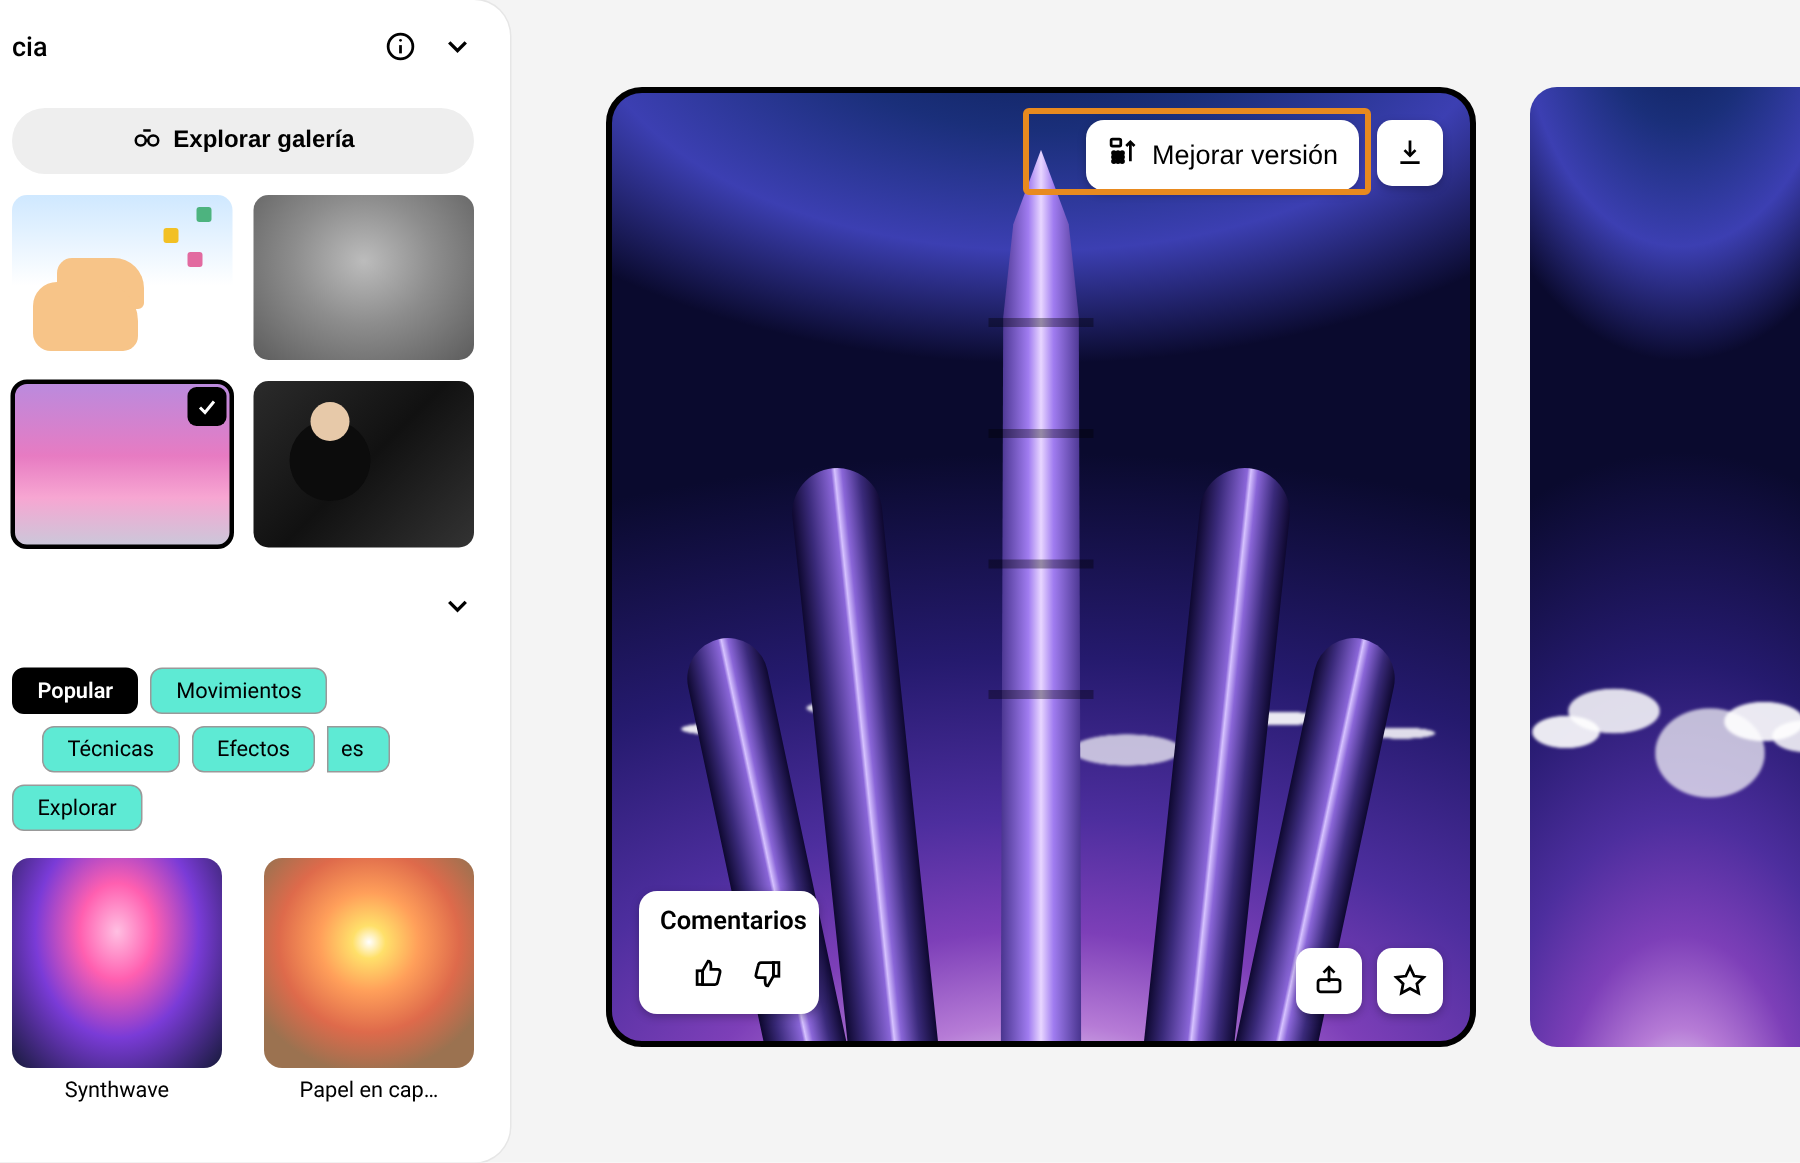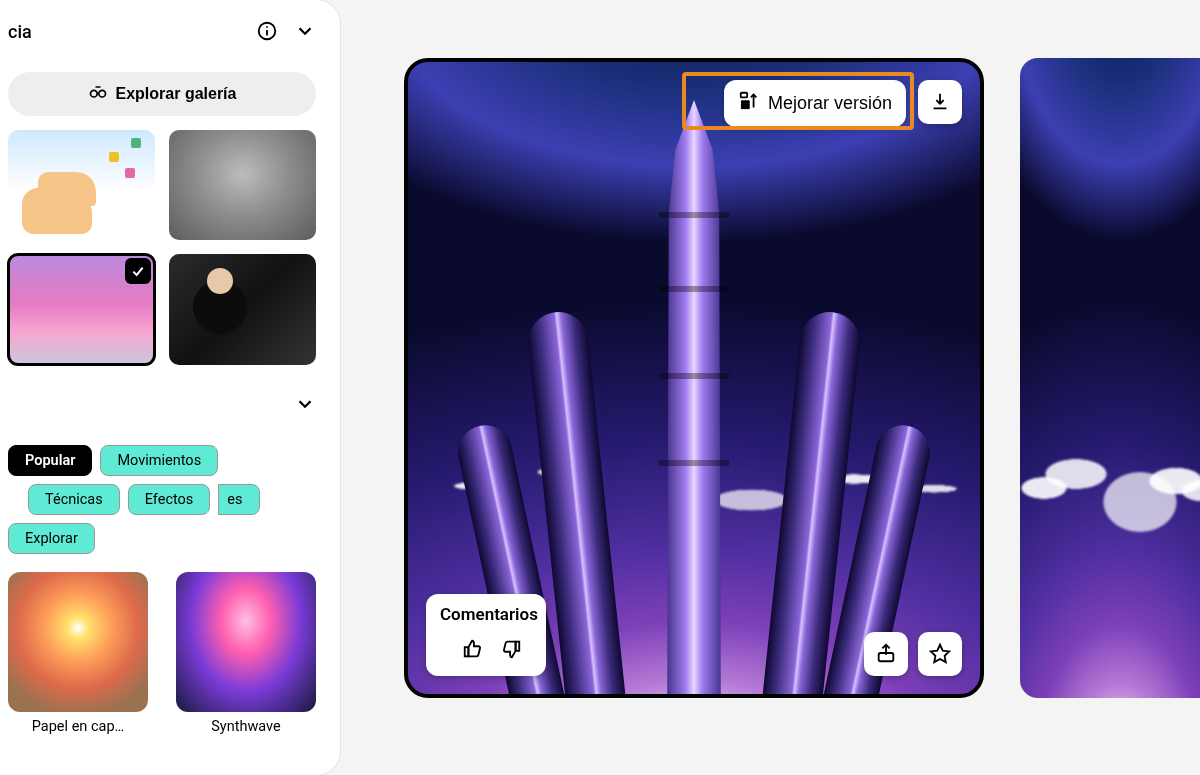--- a/index.html
+++ b/index.html
@@ -293,26 +293,26 @@
     <span class="tag-chip active">Popular</span>
     <span class="tag-chip">Movimientos</span>
     <span class="tag-chip" style="margin-left:20px">Técnicas</span>
     <span class="tag-chip">Efectos</span>
     <span class="tag-chip left-cut">es</span>
     <span class="tag-chip">Explorar</span>
   </div>
 
   <div class="style-grid">
     <div class="style-item">
+      <div class="style-thumb style-2"></div>
+      <div class="style-label">Synthwave</div>
+    </div>
+    <div class="style-item">
       <div class="style-thumb style-1"></div>
       <div class="style-label">Papel en cap…</div>
-    </div>
-    <div class="style-item">
-      <div class="style-thumb style-2"></div>
-      <div class="style-label">Synthwave</div>
     </div>
     <div class="style-item">
       
       
     </div>
     <div class="style-item">
       
       
     </div>
   </div>

